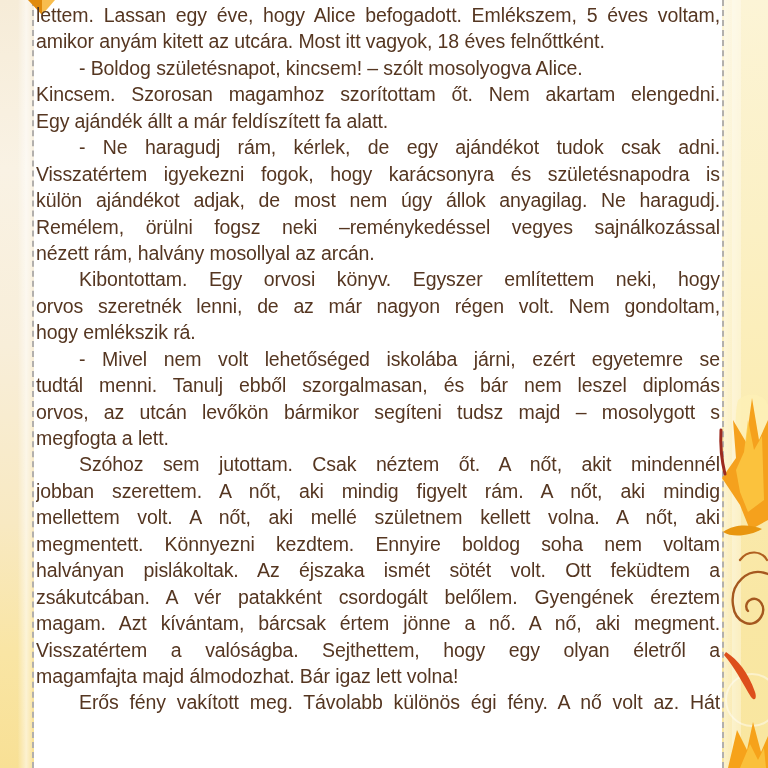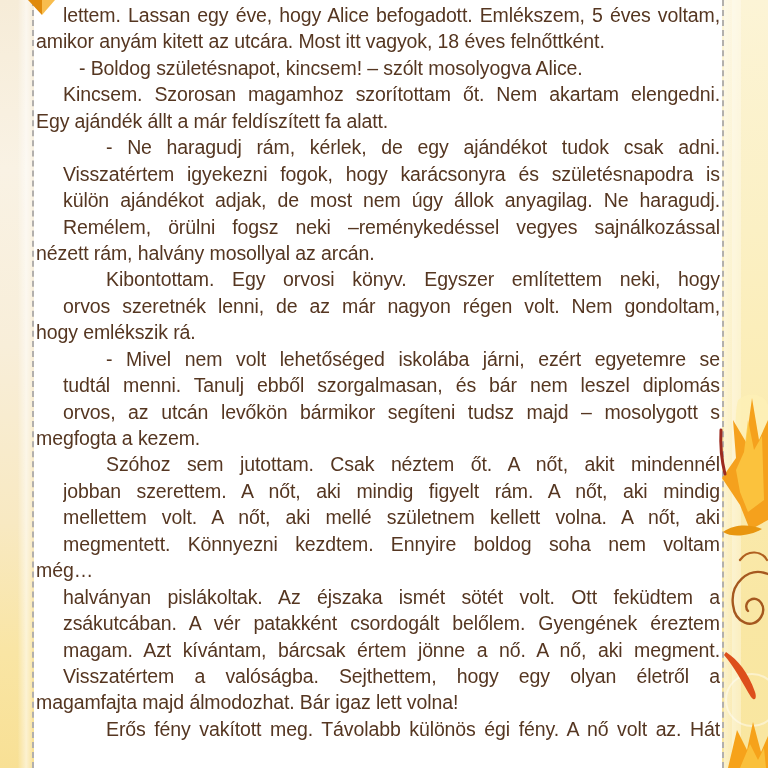--- a/index.html
+++ b/index.html
@@ -30,21 +30,21 @@
   
   .content{
     position:absolute;left:36px;top:0;width:684px;height:768px;
     box-sizing:border-box;padding-top:2px;overflow:hidden;
     color:#553621;
   }
   .line{
     height:26.45px;line-height:26.45px;font-size:19.5px;overflow:hidden;
     letter-spacing:-0.1px;
   }
-  .line.j{text-align:justify;text-align-last:justify;text-justify:inter-word;margin-left:27px;}
+  .line.j{text-align:justify;text-align-last:justify;text-justify:inter-word;}
   .line.ind{padding-left:43px;}
 </style>
 </head>
 <body>
 
 <div class="page">
 
   <div class="left-strip"></div>
 
   <svg class="ribbon-svg" viewBox="0 0 32 16">
@@ -62,26 +62,25 @@
       <div class="line j">Visszatértem igyekezni fogok, hogy karácsonyra és születésnapodra is</div>
       <div class="line j">külön ajándékot adjak, de most nem úgy állok anyagilag. Ne haragudj.</div>
       <div class="line j">Remélem, örülni fogsz neki –reménykedéssel vegyes sajnálkozással</div>
       <div class="line">nézett rám, halvány mosollyal az arcán.</div>
       <div class="line j ind">Kibontottam. Egy orvosi könyv. Egyszer említettem neki, hogy</div>
       <div class="line j">orvos szeretnék lenni, de az már nagyon régen volt. Nem gondoltam,</div>
       <div class="line">hogy emlékszik rá.</div>
       <div class="line j ind">- Mivel nem volt lehetőséged iskolába járni, ezért egyetemre se</div>
       <div class="line j">tudtál menni. Tanulj ebből szorgalmasan, és bár nem leszel diplomás</div>
       <div class="line j">orvos, az utcán levőkön bármikor segíteni tudsz majd – mosolygott s</div>
-      <div class="line">megfogta a kezem.</div>
+      <div class="line">megfogta a lett.</div>
       <div class="line j ind">Szóhoz sem jutottam. Csak néztem őt. A nőt, akit mindennél</div>
       <div class="line j">jobban szerettem. A nőt, aki mindig figyelt rám. A nőt, aki mindig</div>
       <div class="line j">mellettem volt. A nőt, aki mellé születnem kellett volna. A nőt, aki</div>
       <div class="line j">megmentett. Könnyezni kezdtem. Ennyire boldog soha nem voltam</div>
-      <div class="line">még…</div>
       <div class="line j">halványan pislákoltak. Az éjszaka ismét sötét volt. Ott feküdtem a</div>
       <div class="line j">zsákutcában. A vér patakként csordogált belőlem. Gyengének éreztem</div>
       <div class="line j">magam. Azt kívántam, bárcsak értem jönne a nő. A nő, aki megment.</div>
       <div class="line j">Visszatértem a valóságba. Sejthettem, hogy egy olyan életről a</div>
       <div class="line">magamfajta majd álmodozhat. Bár igaz lett volna!</div>
       <div class="line j ind">Erős fény vakított meg. Távolabb különös égi fény. A nő volt az. Hát</div>
     </div>
 
   <div class="right-strip"></div>
 

